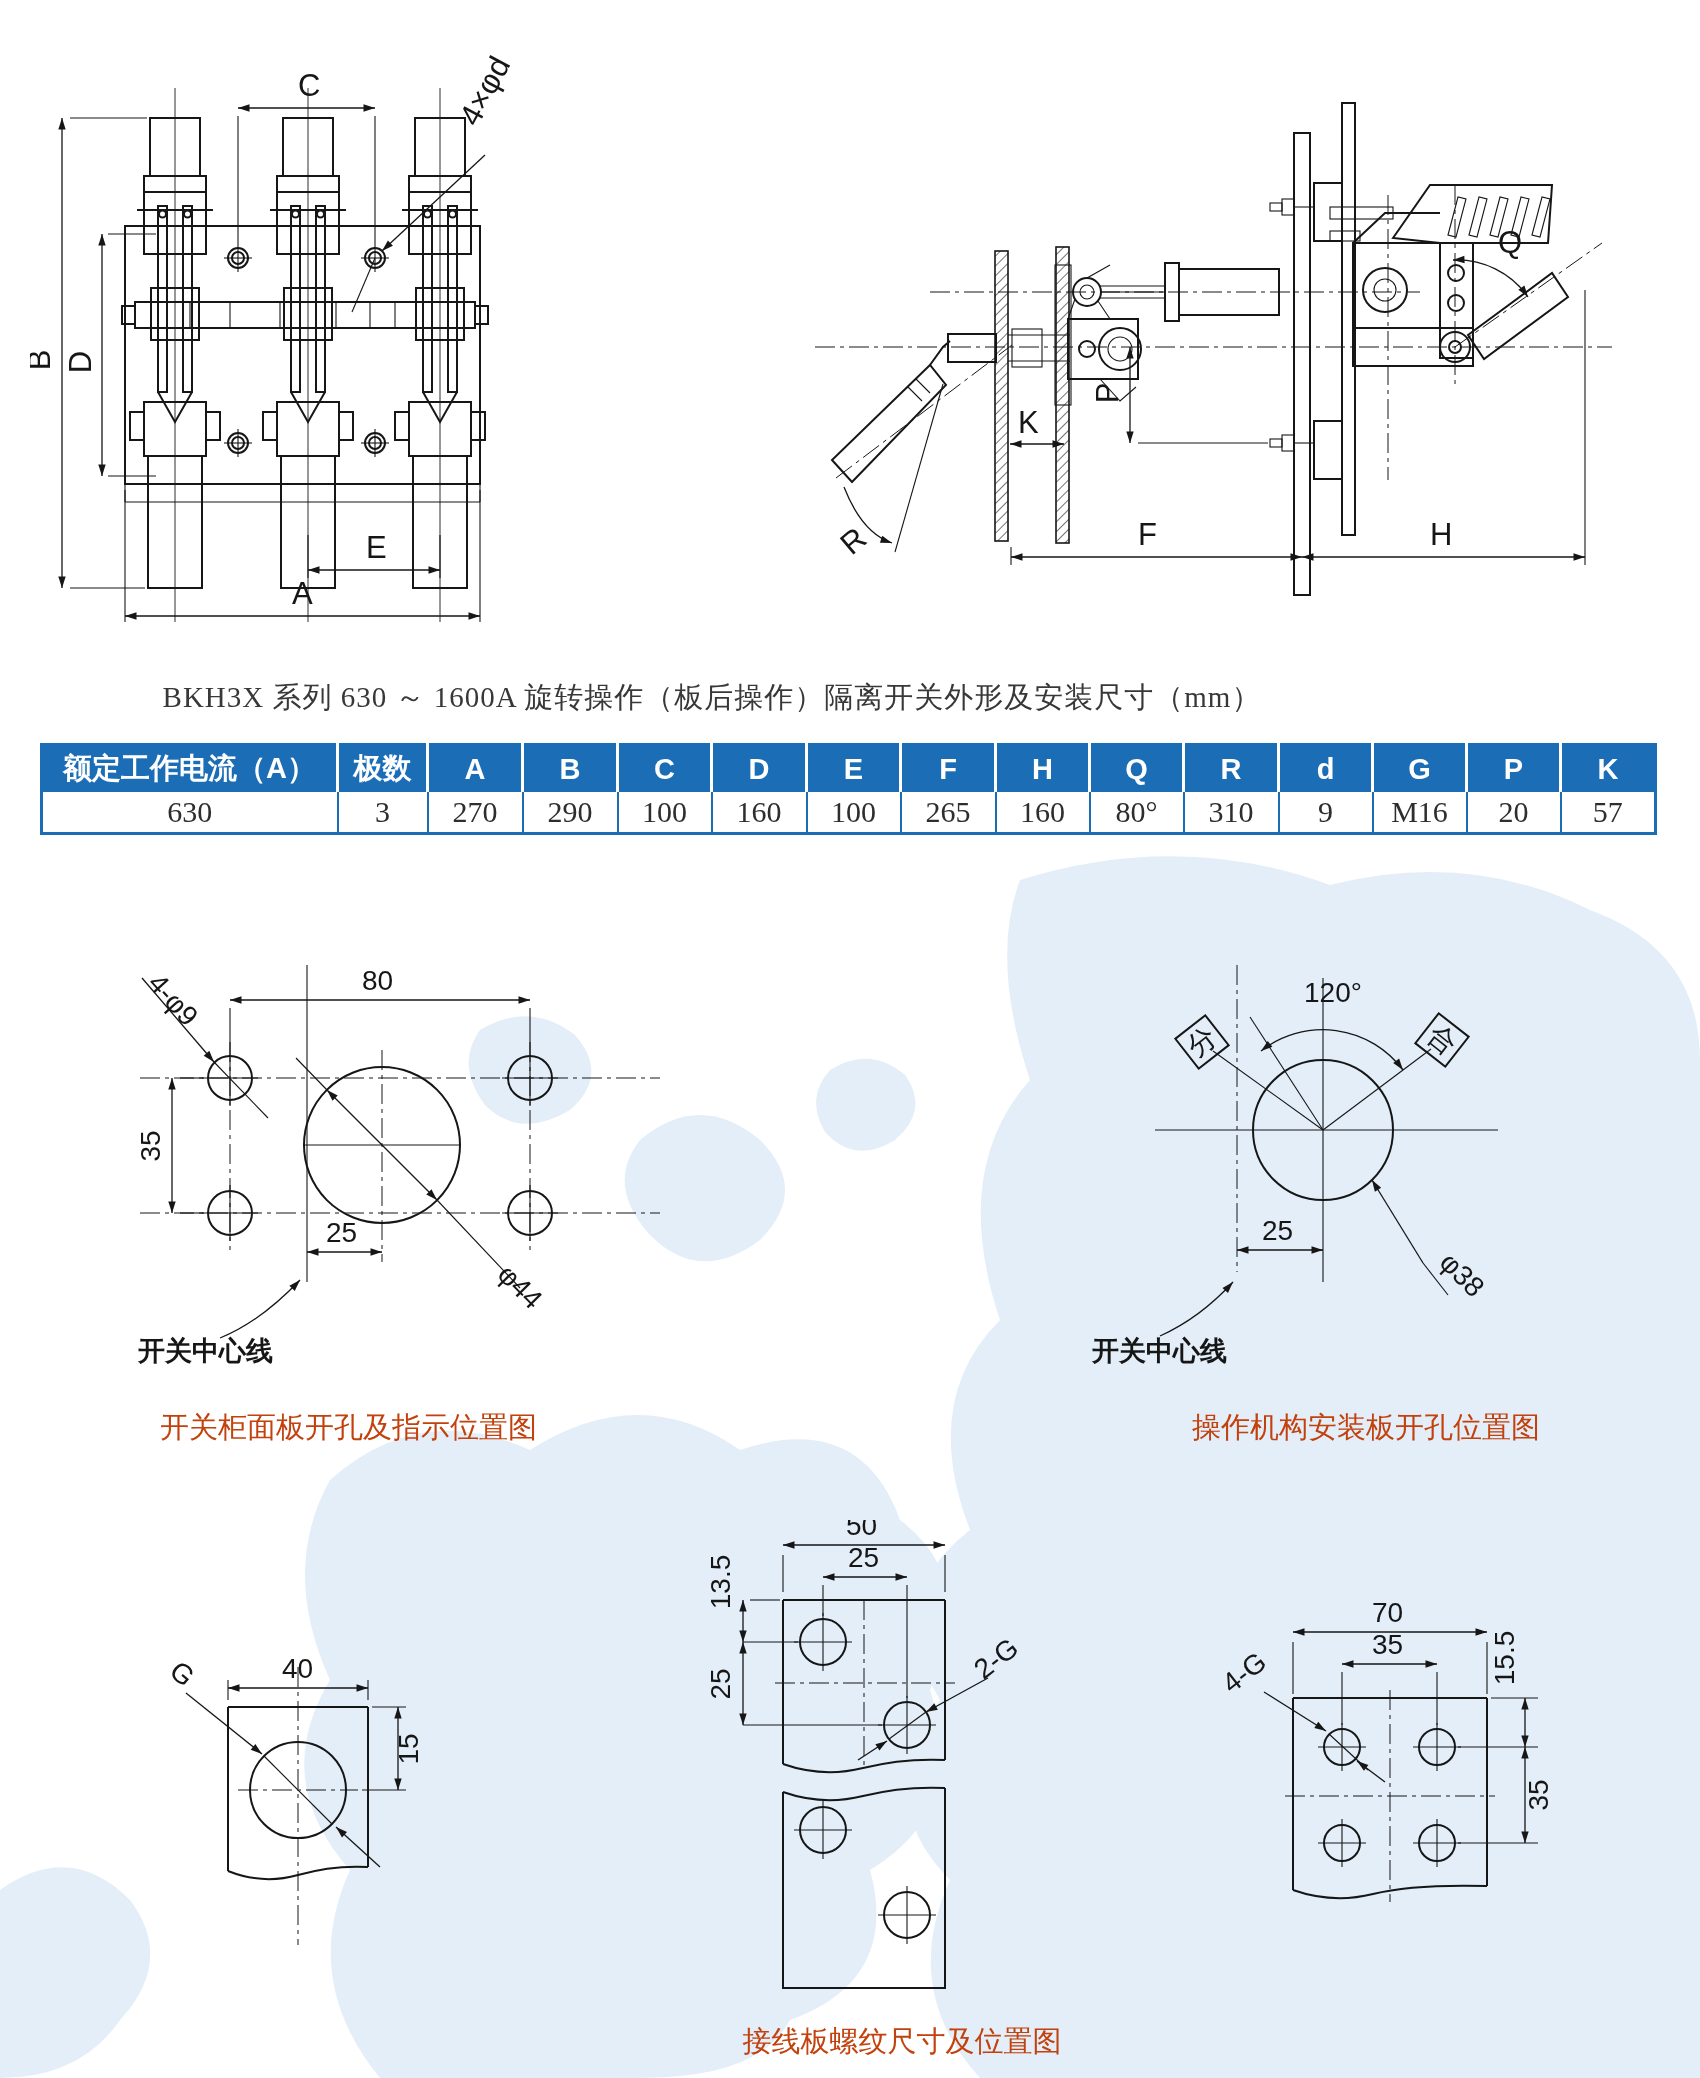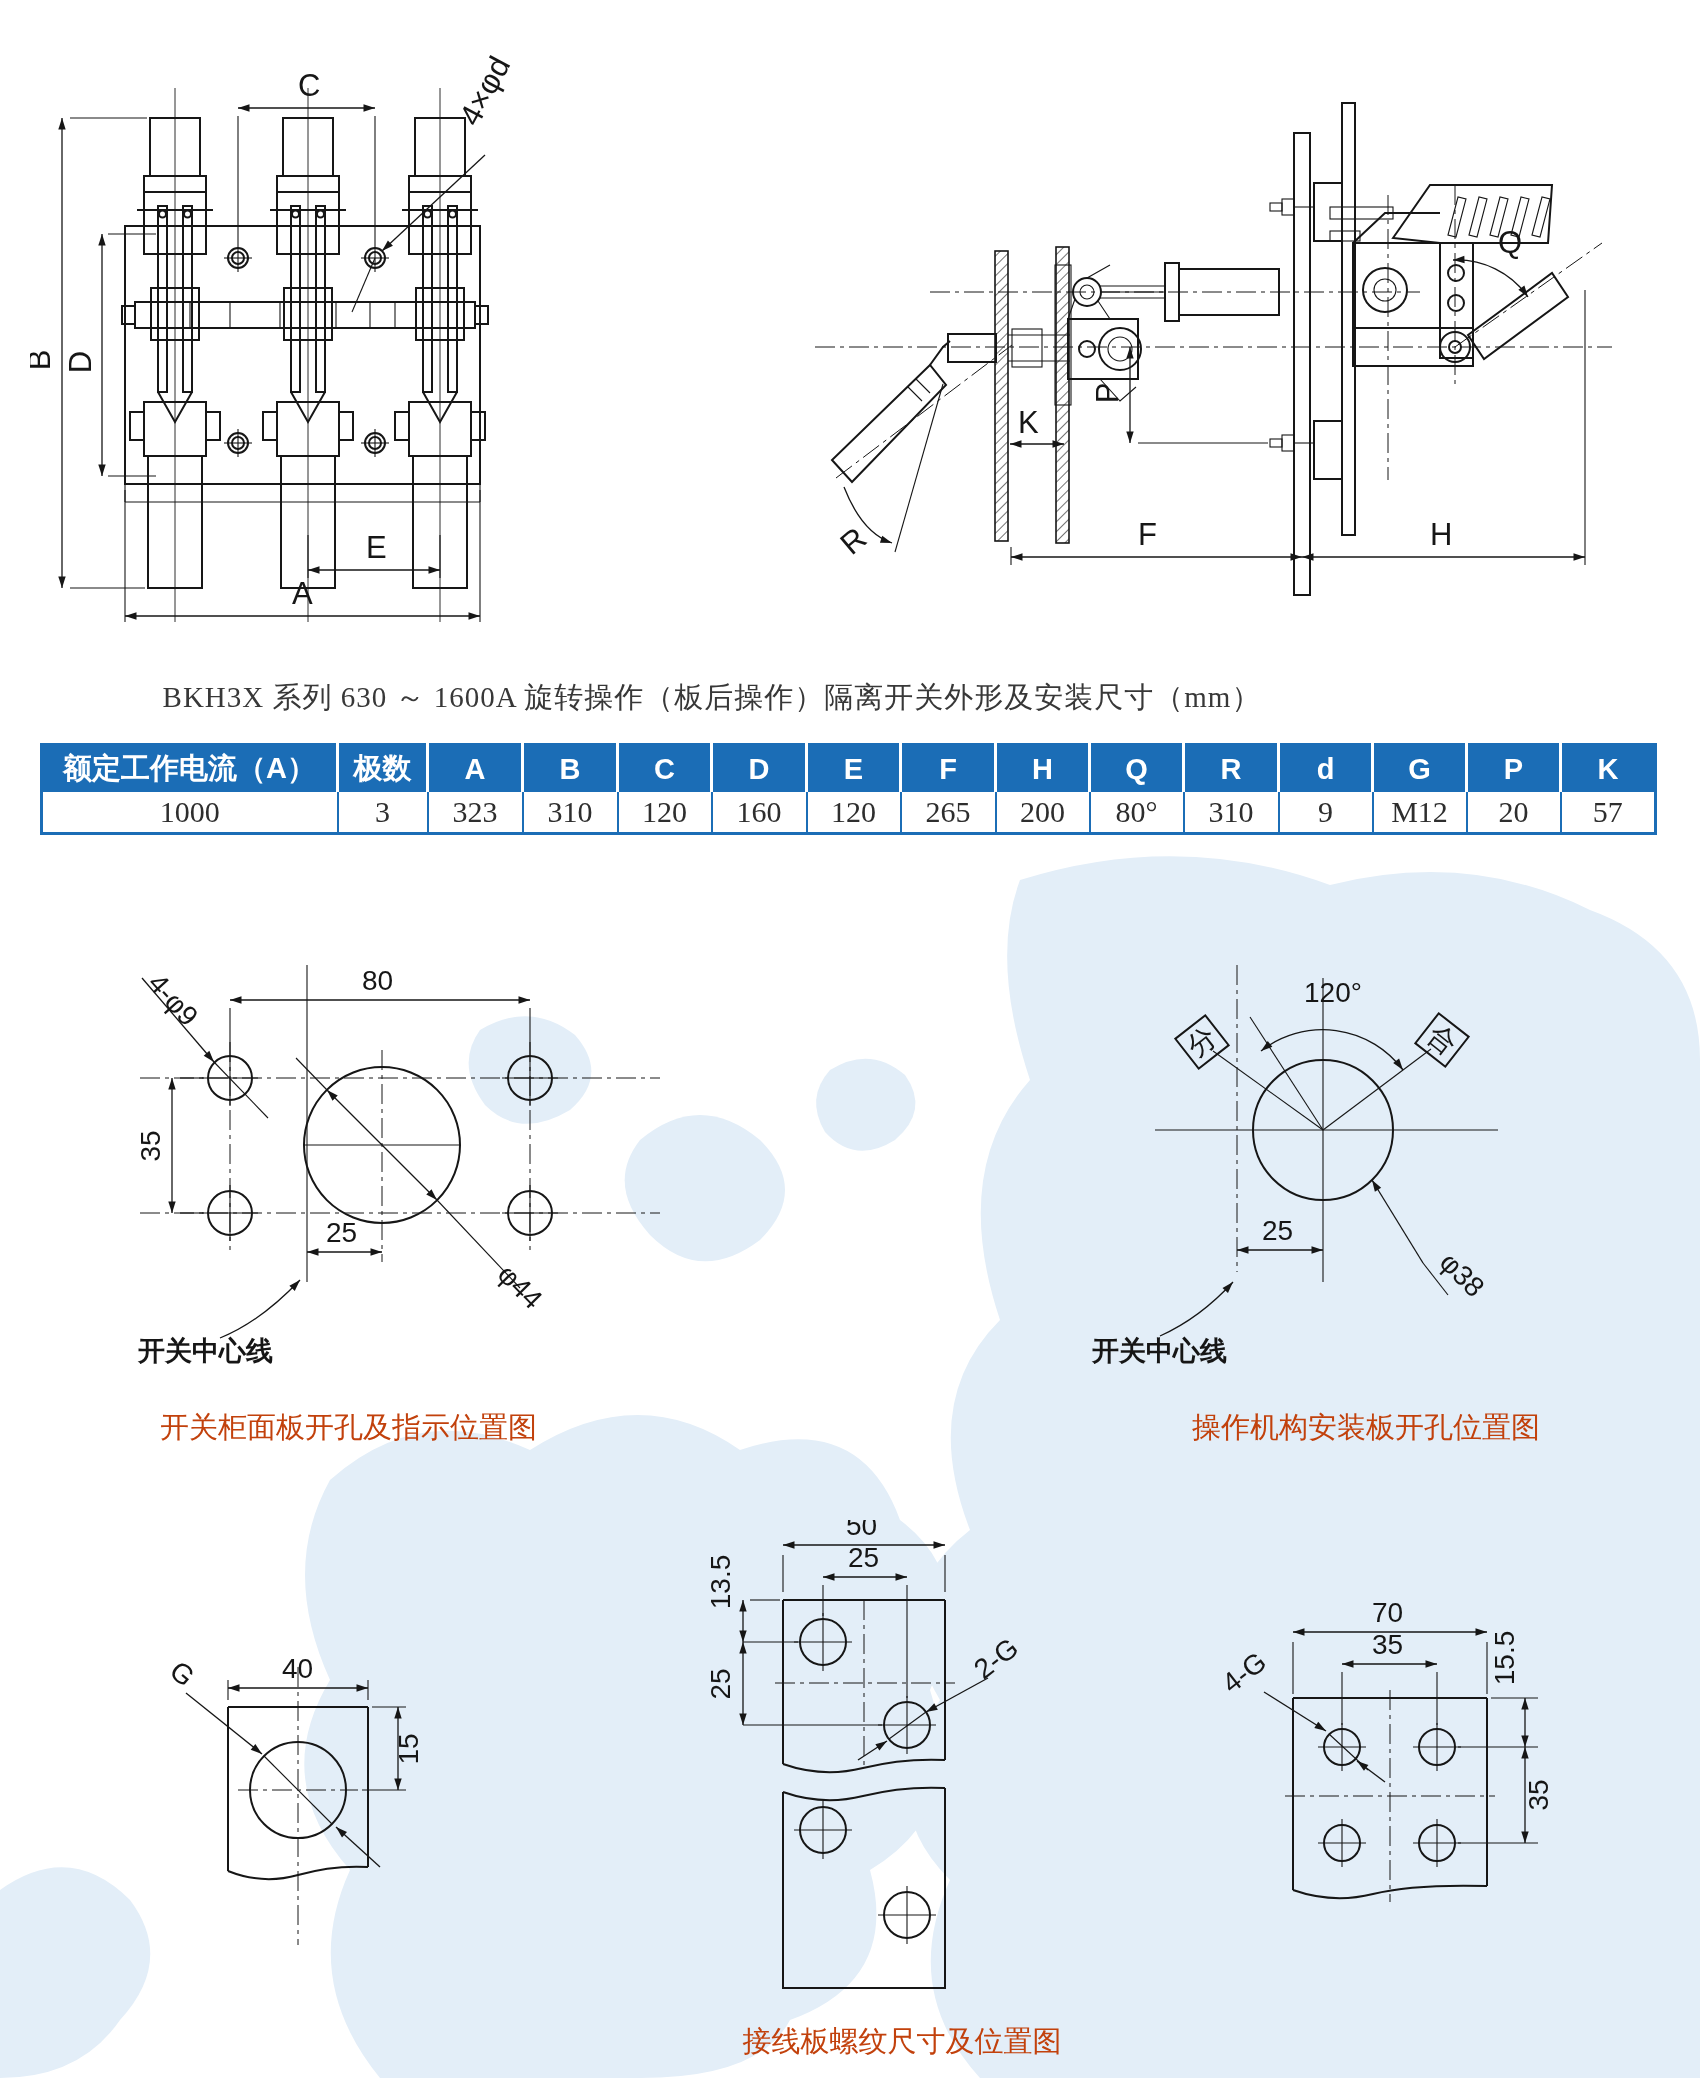--- a/index.html
+++ b/index.html
@@ -269,33 +269,33 @@
         <th>Q</th>
         <th>R</th>
         <th>d</th>
         <th>G</th>
         <th>P</th>
         <th>K</th>
       </tr>
     </thead>
     <tbody>
       <tr>
-        <td>1000</td>
+        <td>630</td>
         <td>3</td>
-        <td>323</td>
-        <td>310</td>
-        <td>120</td>
+        <td>270</td>
+        <td>290</td>
+        <td>100</td>
         <td>160</td>
-        <td>120</td>
+        <td>100</td>
         <td>265</td>
-        <td>200</td>
+        <td>160</td>
         <td>80°</td>
         <td>310</td>
         <td>9</td>
-        <td>M12</td>
+        <td>M16</td>
         <td>20</td>
         <td>57</td>
       </tr>
     </tbody>
   </table>
 
   <svg class="lay" style="left:100px;top:950px" width="620" height="420" viewBox="0 0 620 420">
     <defs>
       <g id="phole" class="ol">
         <circle r="22"></circle>

